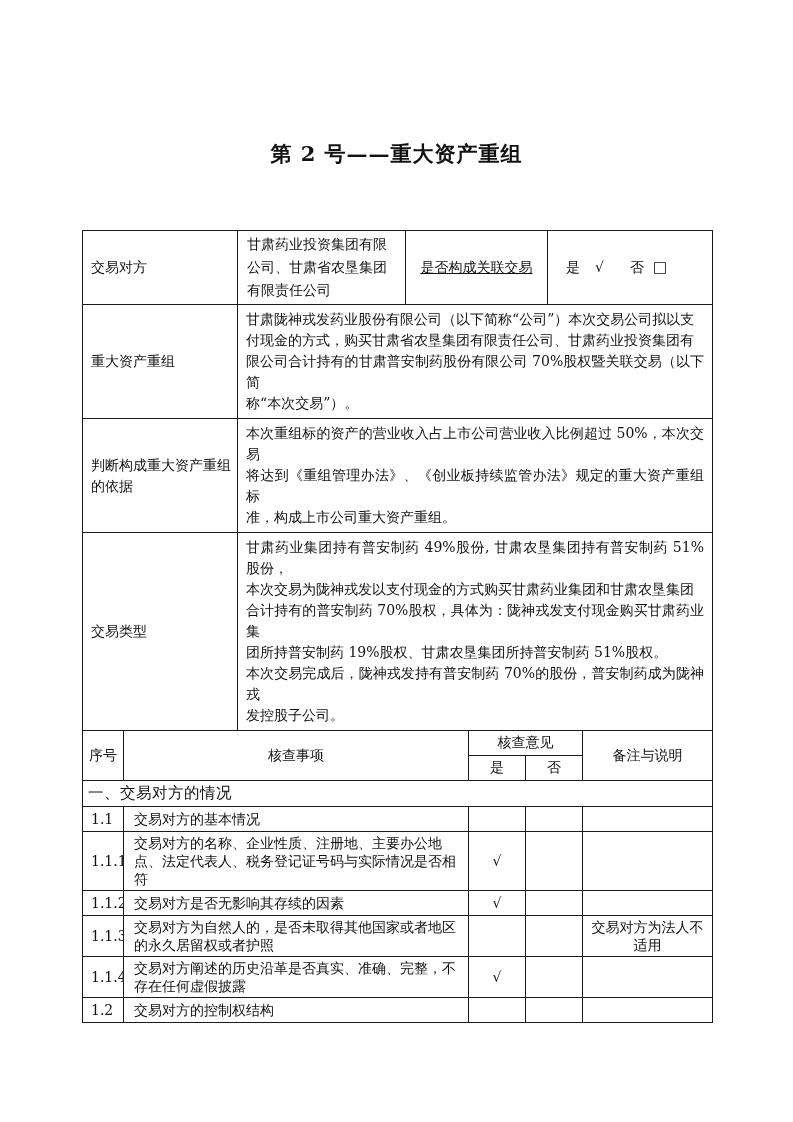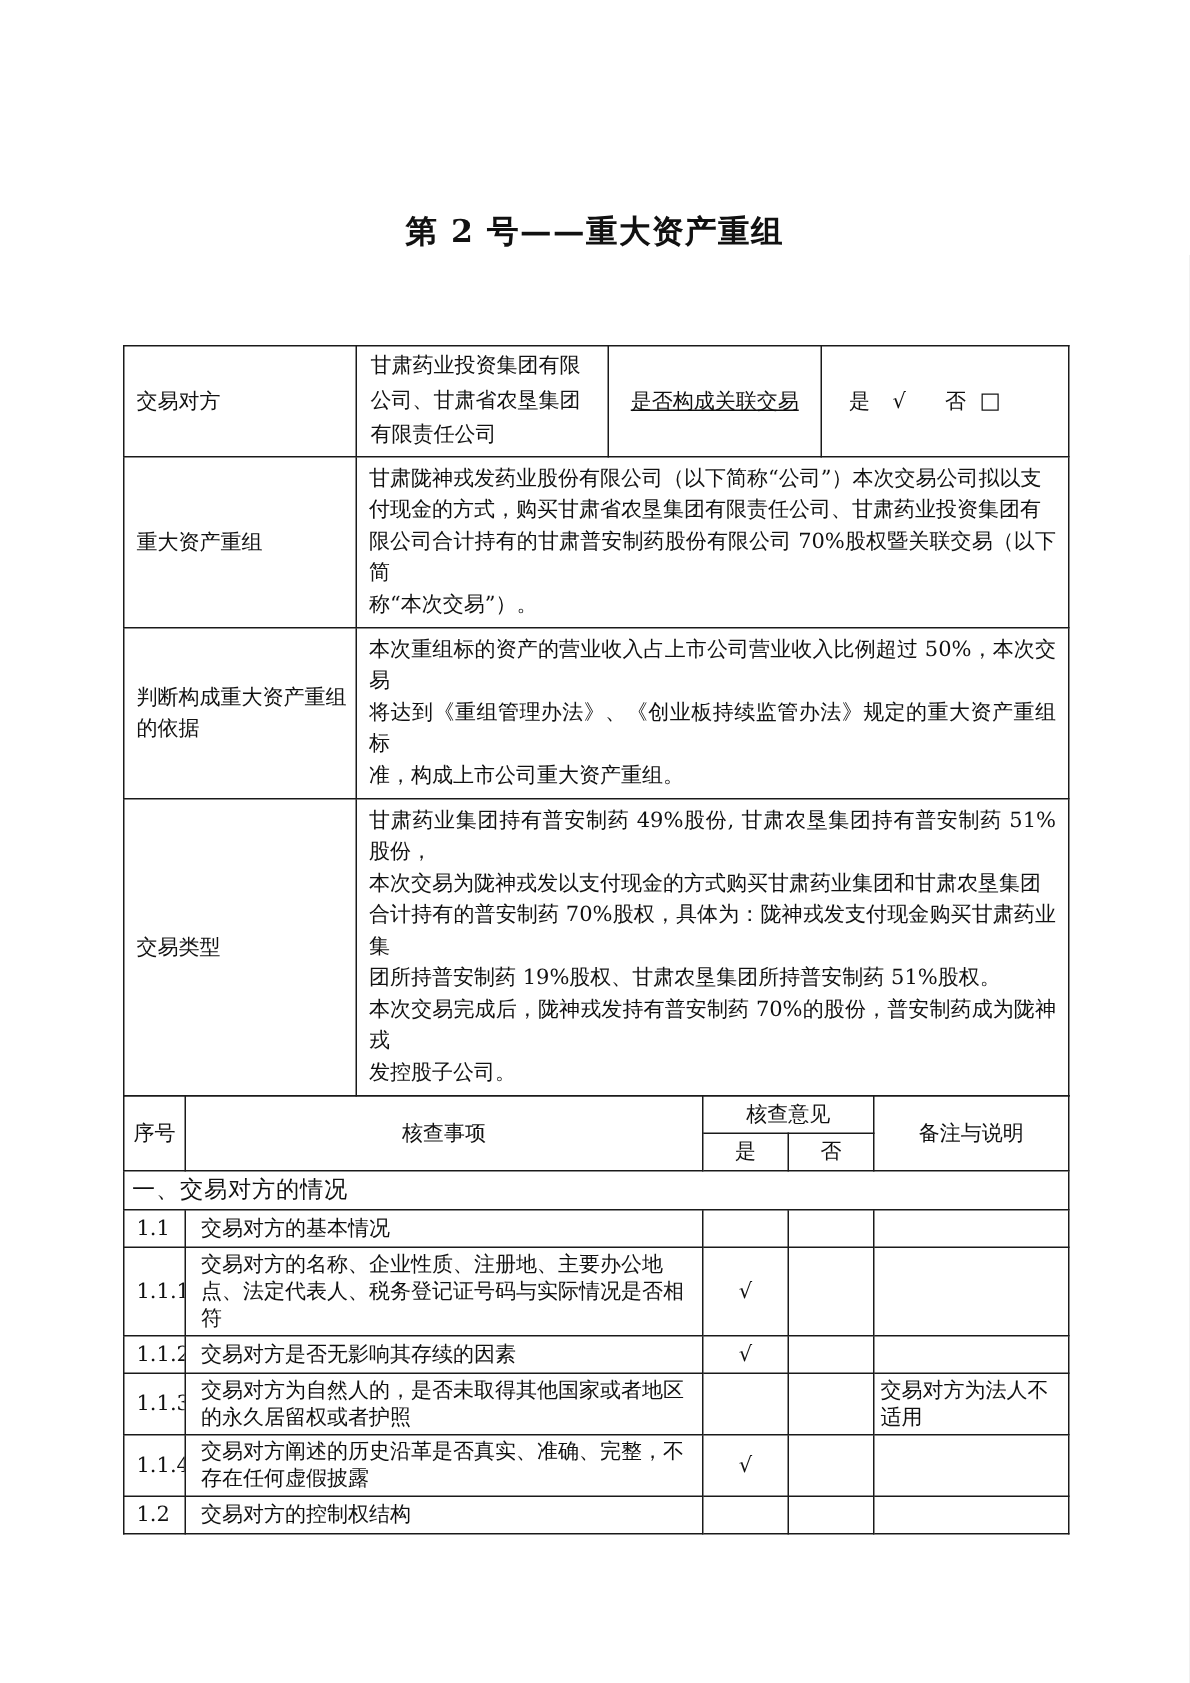--- a/index.html
+++ b/index.html
@@ -32,21 +32,21 @@
   .g2{margin-left:34px;}
   .g3{margin-left:22px;}
   .relcell{padding-left:18px;}
   .rel-gap{margin-left:26px;}
   
   .hdr td{text-align:center;height:25px;}
   .section-row td{font-size:15.5px;height:25px;padding-left:5px;letter-spacing:0.5px;}
   .c-id{padding-left:8px;}
   .c-item{padding-left:10px;padding-right:5px;line-height:18px;text-align:justify;}
   .c-mark{text-align:center;}
-  .c-remark{line-height:18px;padding:2px 4px;}
+  .c-remark{text-align:center;line-height:18px;padding:2px 4px;}
   .ri-s{height:25px}
   .ri-111{height:53px}
   .ri-113{height:38px}
   .ri-114{height:39px}
 </style>
 </head>
 <body>
 
 <div class="page">
 

